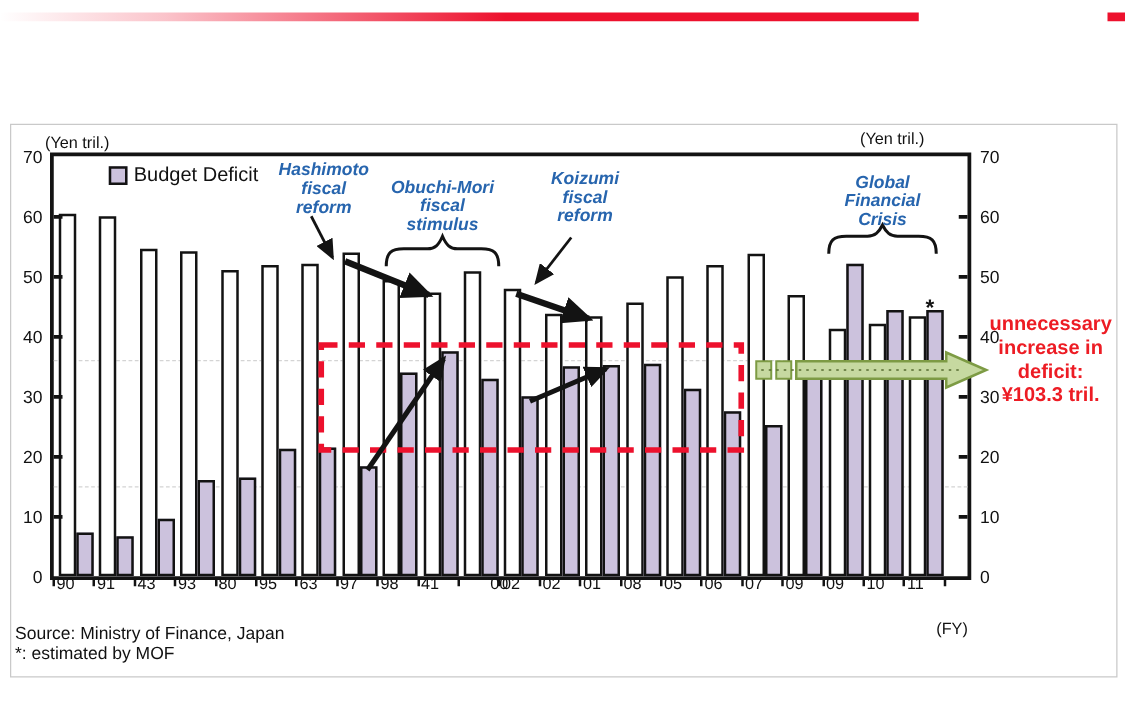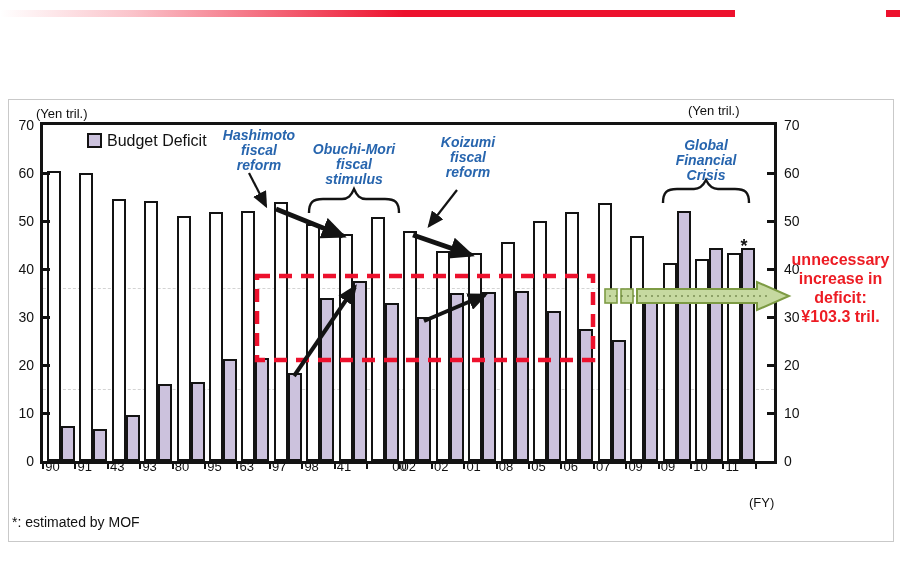--- a/index.html
+++ b/index.html
@@ -247,14 +247,15 @@
       <div class="ylab-r" style="top: 117px;">70</div>
     </div>
 
   <div class="fy-label">(FY)</div>
 
   <div class="callout">unnecessary
 increase in
 deficit:
 ¥103.3 tril.</div>
 
+  <div class="source">Source: Ministry of Finance, Japan</div>
   <div class="footnote">*: estimated by MOF</div>
 </div>
 
 </body></html>

